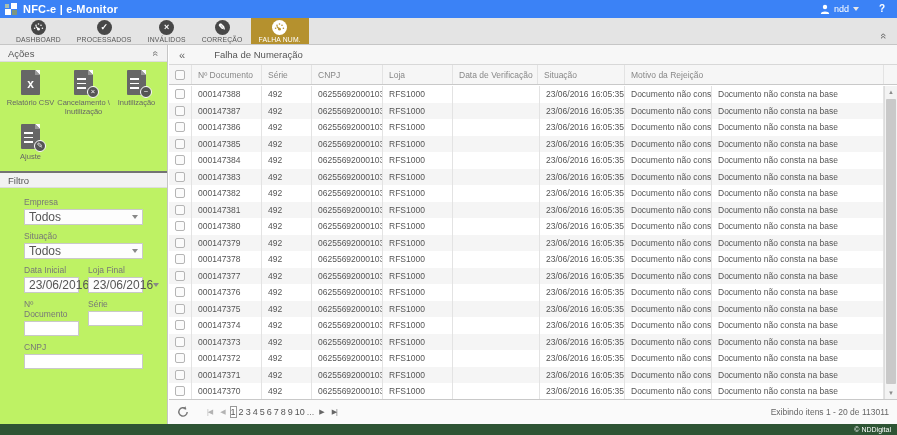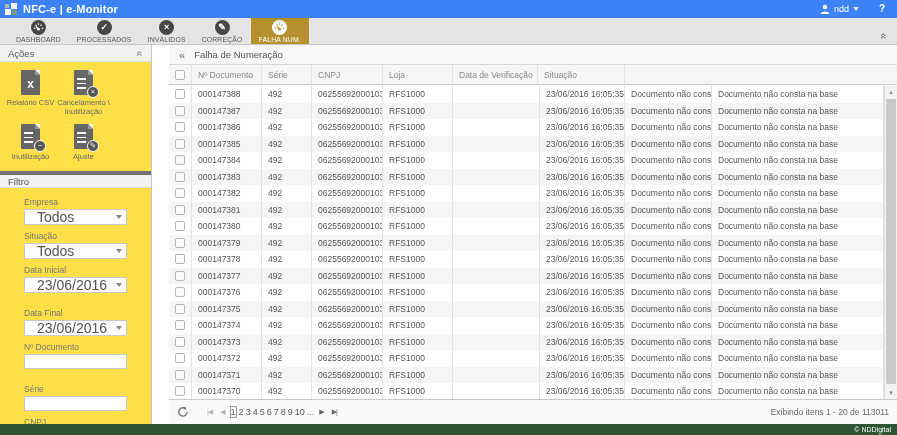--- a/index.html
+++ b/index.html
@@ -23,50 +23,50 @@
   
   #tabbar { position:absolute; top:18px; left:0; right:0; height:27px; background:#e4e4e4; border-bottom:1px solid #c6c6c6; display:flex; padding-left:8px; }
   .tab { height:100%; padding:2px 8px 1px; display:flex; flex-direction:column; align-items:center; justify-content:center; gap:1px; cursor:pointer; }
   .tab .tlabel { font-size:6.8px; color:#555; letter-spacing:.2px; white-space:nowrap; }
   .tab.active { background:#b5912e; }
   .tab.active .tlabel { color:#fff; }
   .ticon { width:15px; height:15px; border-radius:50%; background:#474747; color:#fff; font-size:9px; line-height:15px; text-align:center; font-weight:bold; }
   .tabbar-collapse { position:absolute; right:10px; bottom:3px; font-size:11px; color:#666; transform:rotate(90deg); cursor:pointer; line-height:10px; }
 
   
-  #sidebar { position:absolute; top:45px; left:0; width:152px; bottom:2px; background:#fde047; border-right:1px solid #c5c5c5; }
+  #sidebar { position:absolute; top:45px; left:0; width:168px; bottom:2px; background:#bef264; border-right:1px solid #c5c5c5; }
   .sec-head { height:17px; background:#f2f2f2; border-bottom:1px solid #ddd; display:flex; align-items:center; padding:0 8px; color:#555; font-size:9.5px; }
   .sec-head .chev-up { margin-left:auto; transform:rotate(90deg); color:#777; font-size:10px; cursor:pointer; }
   #actions-area { display:flex; flex-wrap:wrap; padding:8px 2px 2px 4px; }
   .action { width:53px; display:flex; flex-direction:column; align-items:center; margin-bottom:8px; cursor:pointer; }
   .action .alabel { font-size:7.5px; color:#666; text-align:center; line-height:1.2; margin-top:3px; }
   .doc { width:19px; height:25px; background:#666; border-radius:1px; position:relative; }
   .doc:before { content:""; position:absolute; top:0; right:0; border-left:5px solid transparent; border-top:5px solid #fdfdfd; }
   .doc:after { content:""; position:absolute; top:0; right:0; border-bottom:5px solid #999; border-right:5px solid transparent; }
   .doc .lines { position:absolute; left:3px; top:8px; width:9px; height:12px;
     background:repeating-linear-gradient(#fdfdfd 0 1.5px, transparent 1.5px 4.5px); }
   .doc .csv-x { position:absolute; left:0; right:0; top:4px; bottom:0; color:#fdfdfd; font-size:12px; font-weight:bold; text-align:center; line-height:21px; }
   .badge { position:absolute; right:-6px; bottom:-3px; width:12px; height:12px; border-radius:50%; background:#555; border:1.5px solid #fdfdfd; color:#fff; font-size:7.5px; line-height:9px; text-align:center; }
   #filter-area { padding:3px 24px 0; }
   .flabel { font-size:8.5px; color:#777; margin:6px 0 2px; }
   .select { height:16px; border:1px solid #c9c9c9; background:#fdfdfd; display:flex; align-items:center; padding:0 4px; cursor:pointer; }
-  .select .sval { font-size:14px; color:#555; flex:1;margin-left:8px; }
+  .select .sval { font-size:12px; color:#555; flex:1; }
   .select .sarrow { width:0; height:0; border-left:3.5px solid transparent; border-right:3.5px solid transparent; border-top:4px solid #888; }
-  .frow { display:flex; gap:9px;flex-direction:column; }
+  .frow { display:flex; gap:9px; }
   .frow > div { flex:1; min-width:0; }
   input.tinput { width:100%; height:15px; border:1px solid #c9c9c9; background:#fff; font-size:9px; padding:0 3px; font-family:"Liberation Sans",sans-serif; color:#555; }
   .cnpj-w { width:72px; }
   #sidebar-bottom { position:absolute; bottom:0; left:0; right:0; height:25px; border-top:1px solid #adadad; background:#fcfcfc; display:flex; align-items:center; justify-content:flex-end; padding-right:7px; }
   .btn { width:92px; height:18px; background:#ebebeb; border:1px solid #c0c0c0; font-size:9px; color:#555; text-align:center; line-height:16px; cursor:pointer; }
 
   
   #main { position:absolute; top:45px; left:169px; right:0; bottom:11px; background:#fff; }
   #panel-head { height:20px; background:#f7f7f7; border-bottom:1px solid #d8d8d8; display:flex; align-items:center; padding:0 10px; gap:9px; }
   #panel-head .pcollapse { font-size:11px; color:#666; cursor:pointer; }
-  #panel-head .ptitle { font-size:9.5px; color:#555; }
+  #panel-head .ptitle { font-size:9.5px; color:#555;margin-left:20px; }
   #thead { height:20px; display:flex; background:#f6f6f6; border-bottom:1px solid #c9c9c9; padding-right:13px; }
   .cell { height:100%; border-right:1px solid #e3e3e3; padding-left:6px; display:flex; align-items:center; overflow:hidden; white-space:nowrap; font-size:8.5px; }
   .hcell { color:#888; cursor:pointer; }
   .c0 { width:23px; justify-content:center; padding-left:0; }
   .c1 { width:70px; } .c2 { width:50px; } .c3 { width:71px; } .c4 { width:70px; }
   .c5 { width:87px; } .c6 { width:85px; } .c7 { width:87px; } .c8 { flex:1; }
   #tbody { position:absolute; top:41px; left:0; right:13px; bottom:25px; overflow:hidden; }
   .trow { height:16.5px; display:flex; cursor:pointer; }
   .trow.alt { background:#f5f5f5; }
   .dcell { color:#555; }
@@ -187,21 +187,21 @@
     </div>
     <div class="action">
       <span class="doc">
           <span class="lines"></span>
           <span class="badge">✎</span>
         </span>
       <span class="alabel">Ajuste</span>
     </div>
   </div>
 
-  <div class="sec-head" style="border-top:4px solid #737373;">
+  <div class="sec-head" style="border-top:2px solid #737373;">
     <span>Filtro</span>
   </div>
   <div id="filter-area">
     <div class="flabel">Empresa</div>
     <div class="select">
       <span class="sval">Todos</span>
       <span class="sarrow"></span>
     </div>
     <div class="flabel">Situação</div>
     <div class="select">
@@ -210,21 +210,21 @@
     </div>
     <div class="frow">
       <div>
         <div class="flabel">Data Inicial</div>
         <div class="select">
           <span class="sval">23/06/2016</span>
           <span class="sarrow"></span>
         </div>
       </div>
       <div>
-        <div class="flabel">Data Final</div>
+        <div class="flabel">Loja Final</div>
         <div class="select">
           <span class="sval">23/06/2016</span>
           <span class="sarrow"></span>
         </div>
       </div>
     </div>
     <div class="frow">
       <div>
         <div class="flabel">Nº Documento</div>
         <input class="tinput" value="" style="">
@@ -250,20 +250,21 @@
     <span class="cell hcell c0">
         <span class="cb"></span>
       </span>
 
   <span class="cell hcell c1">Nº Documento</span>
       <span class="cell hcell c2">Série</span>
       <span class="cell hcell c3">CNPJ</span>
       <span class="cell hcell c4">Loja</span>
       <span class="cell hcell c6">Data de Verificação</span>
       <span class="cell hcell c7">Situação</span>
+      <span class="cell hcell c8">Motivo da Rejeição</span>
     </div>
 
   <div id="tbody">
 
   <div class="trow">
         <span class="cell c0">
           <span class="cb"></span>
         </span>
         <span class="cell dcell c1">000147388</span>
         <span class="cell dcell c2">492</span>

